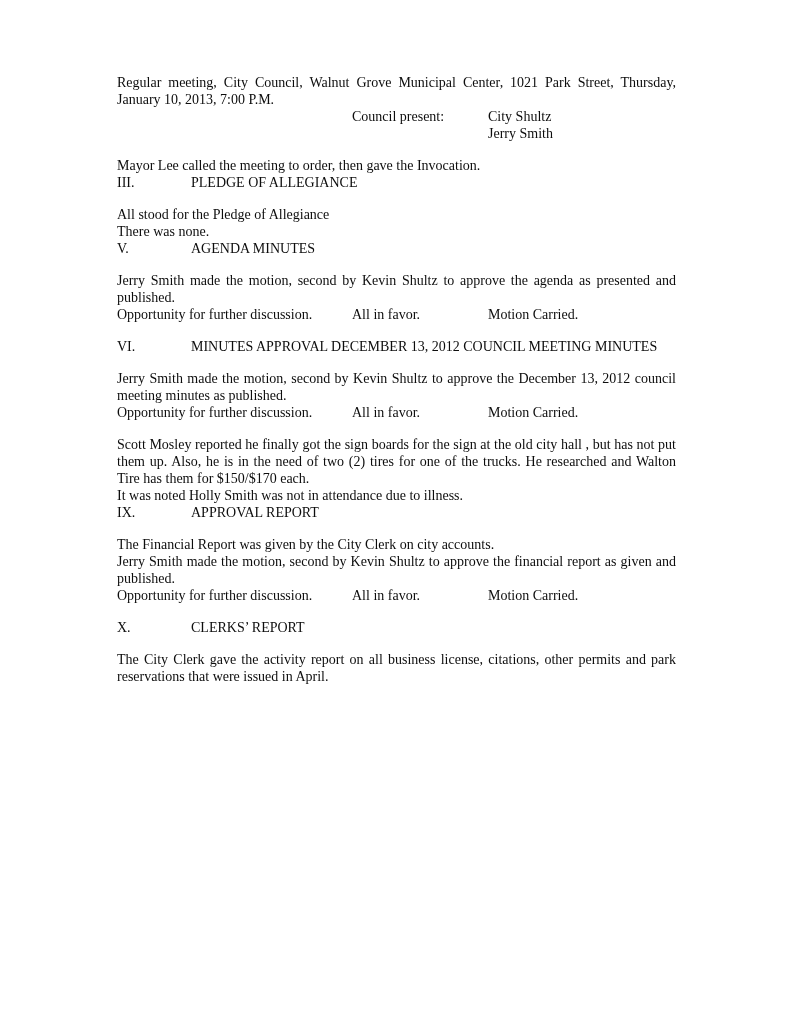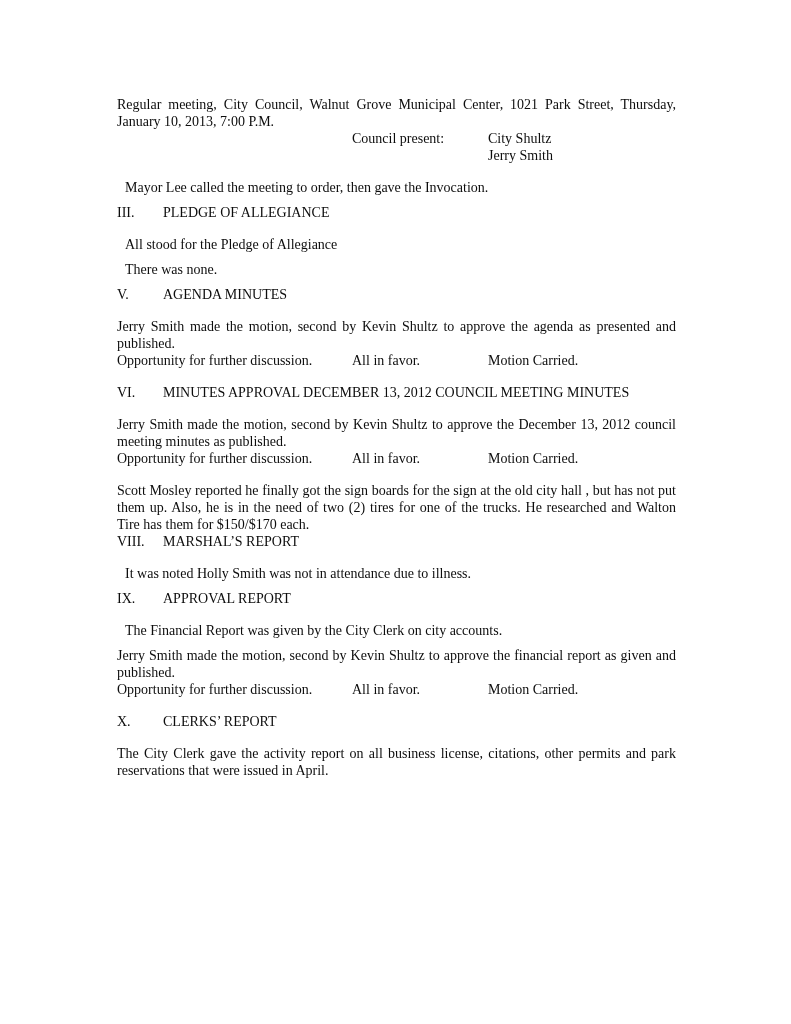--- a/index.html
+++ b/index.html
@@ -14,36 +14,37 @@
     background: #ffffff;
     overflow: hidden;
     font-family: "Liberation Serif", "DejaVu Serif", serif;
     font-size: 14px;
     line-height: 17px;
     color: #0d0d0d;
   }
   .content {
     position: absolute;
     left: 117px;
-    top: 96px;
+    top: 74px;
     width: 559px;
   }
   section { margin: 0; padding: 0; }
   .block { margin: 0 0 15px 0; }
   p.para {
     margin: 0;
     text-align: justify;
   }
   p.para-left {
-    margin: 8px;
+    margin: 0;
     text-align: left;
   }
   .heading {
     display: flex;
     align-items: baseline;
+    gap: 28px;
   }
   .numeral {
     flex: 0 0 46px;
     width: 46px;
   }
   .tabline {
     position: relative;
     height: 17px;
   }
   .tab0 { position: absolute; left: 0; white-space: nowrap; }
@@ -109,24 +110,20 @@
           <span class="tab2">Motion Carried.</span>
         </div>
       </div>
     </section>
 
     <section>
       <p class="para block">Scott Mosley reported he finally got the sign boards for the sign at the old city hall , but has not put them up. Also, he is in the need of two (2) tires for one of the trucks.  He researched and Walton Tire has them for $150/$170 each.</p>
     </section>
 
     <section>
-      <div class="heading block">
-        <span class="numeral">VIII.</span>
-        <span>MARSHAL’S REPORT</span>
-      </div>
       <p class="para-left block">It was noted Holly Smith was not in attendance due to illness.</p>
     </section>
 
     <section>
       <div class="heading block">
         <span class="numeral">IX.</span>
         <span>APPROVAL REPORT</span>
       </div>
       <p class="para-left block">The Financial Report was given by the City Clerk on city accounts.</p>
       <div class="block">

